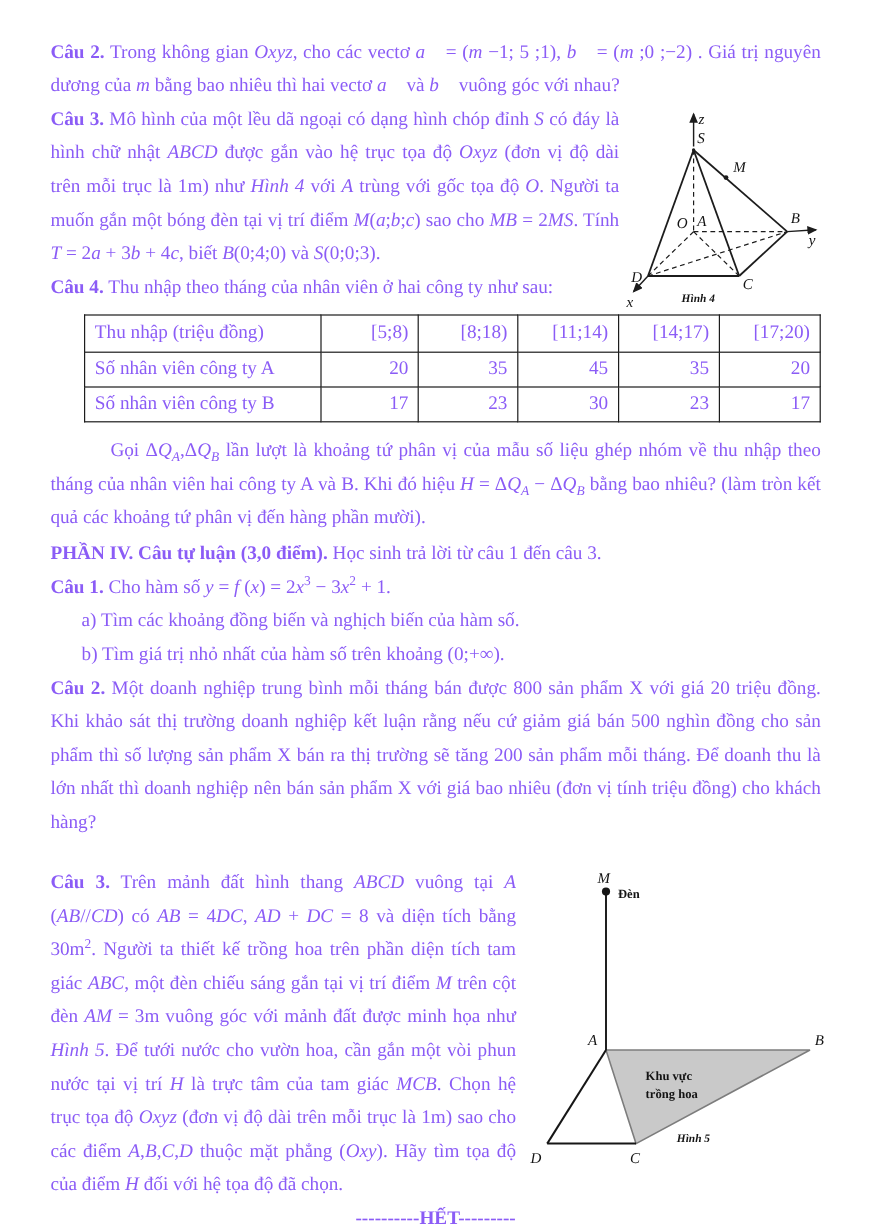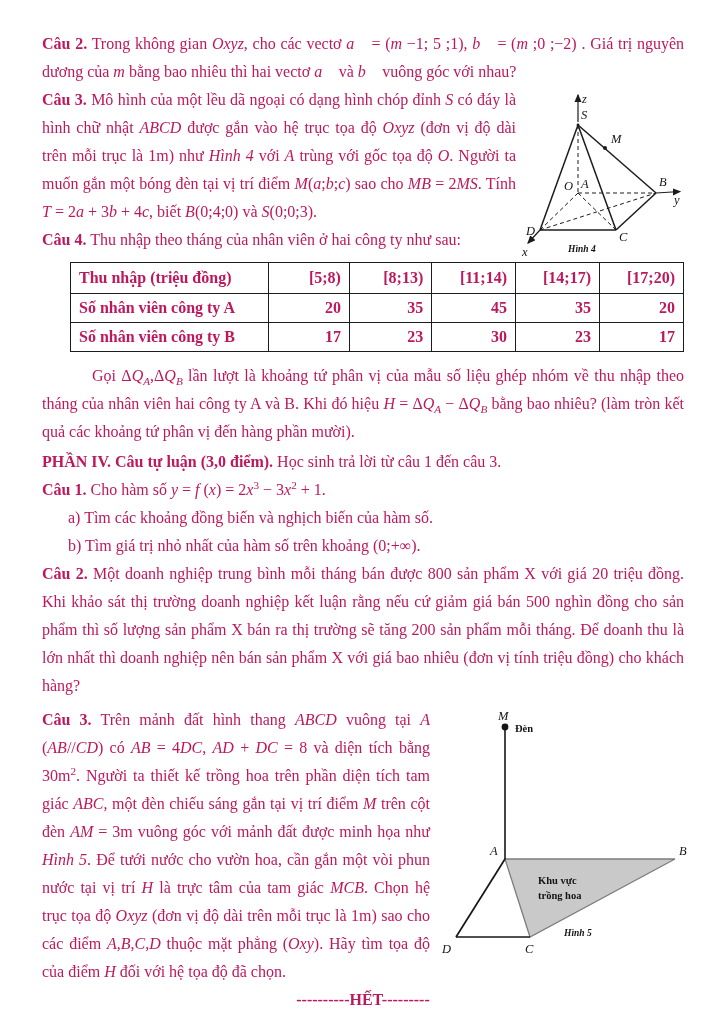--- a/index.html
+++ b/index.html
@@ -8,50 +8,49 @@
     width: 725px; height: 1024px;
     overflow: hidden;
   }
   .page {
     box-sizing: border-box;
     width: 725px; height: 1024px;
     padding: 30px 41px 0 42px;
     font-family: "Liberation Serif", "DejaVu Serif", serif;
     font-size: 16px;
     line-height: 28px;
-    color: #be185d;
+    color: #8b5cf6;
   }
   p { margin: 0; text-align: justify; }
   .qlabel { font-weight: bold; }
   sup, sub { font-size: 0.7em; line-height: 0; }
   .q3-section { position: relative; }
   .q3-text { width: 474px; }
   .fig4 {
     position: absolute; top: 0; right: -2px;
     width: 168px; height: 176px;
   }
   .income-table {
     border-collapse: collapse;
     margin: 8px 0 10px 28px;
-    font-weight: bold;
   }
   .income-table td {
     border: 1.5px solid #1c1c1c;
     height: 27px;
     padding: 0 8px;
     text-align: right;
     white-space: nowrap;
   }
   .income-table td.left { text-align: left; width: 188px; }
   .income-table td.num { width: 72px; }
   .income-table tr.hdr td { height: 30px; }
   .quartile { text-indent: 50px; margin-top: 6px; }
   .part4 { margin-top: 2px; }
   .sub-item { padding-left: 26px; }
-  .e3-section { position: relative; margin-top: 6px; min-height: 256px; }
+  .e3-section { position: relative; margin-top: 22px; min-height: 256px; }
   .e3-text { width: 388px; }
   .fig5 {
     position: absolute; top: 0; right: -4px;
     width: 252px; height: 252px;
   }
   .end-line { text-align: center; font-weight: bold; margin-top: 0; }
   .page-num { text-align: right; margin-top: 2px; }
   svg text {
     font-family: "Liberation Serif", "DejaVu Serif", serif;
     fill: #141414;
@@ -119,21 +118,21 @@
   </div>
 
   <p><b class="qlabel">Câu 4.</b>
     <span>Thu nhập theo tháng của nhân viên ở hai công ty như sau:</span></p>
 
   <table class="income-table">
     <tbody>
       <tr class="hdr">
         <td class="left">Thu nhập (triệu đồng)</td>
         <td class="num">[5;8)</td>
-        <td class="num">[8;13)</td>
+        <td class="num">[8;18)</td>
         <td class="num">[11;14)</td>
         <td class="num">[14;17)</td>
         <td class="num">[17;20)</td>
       </tr>
       <tr>
         <td class="left">Số nhân viên công ty A</td>
         <td class="num">20</td>
         <td class="num">35</td>
         <td class="num">45</td>
         <td class="num">35</td>

